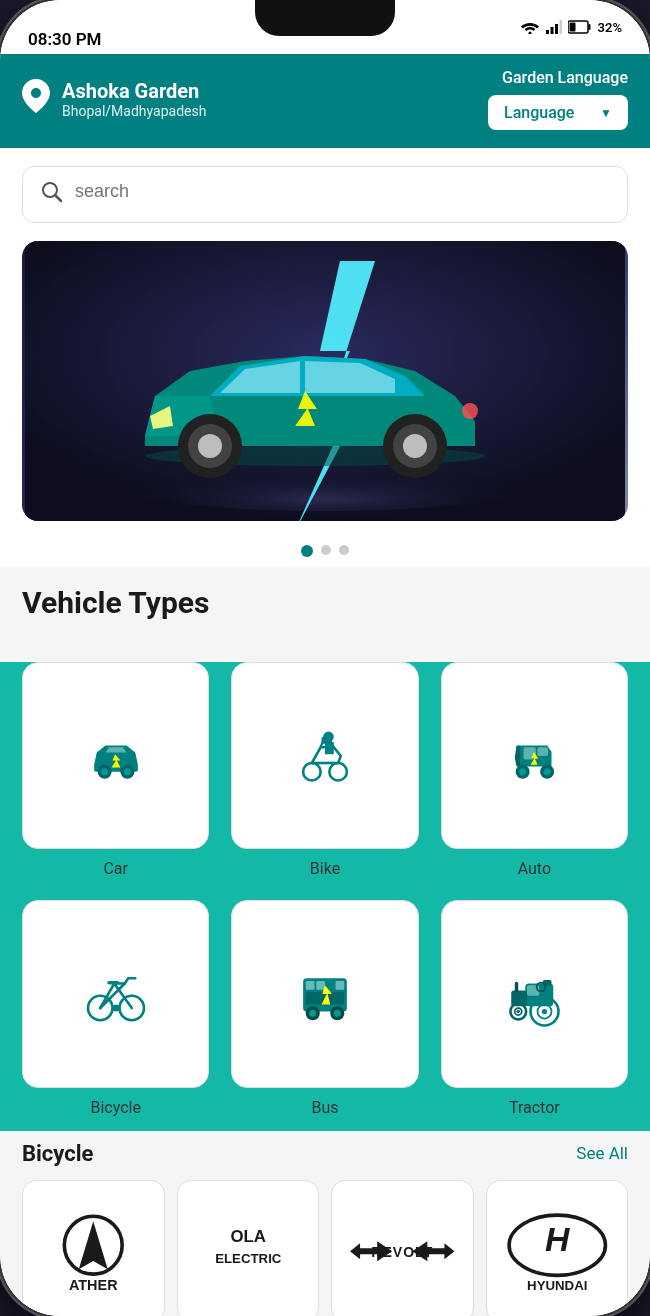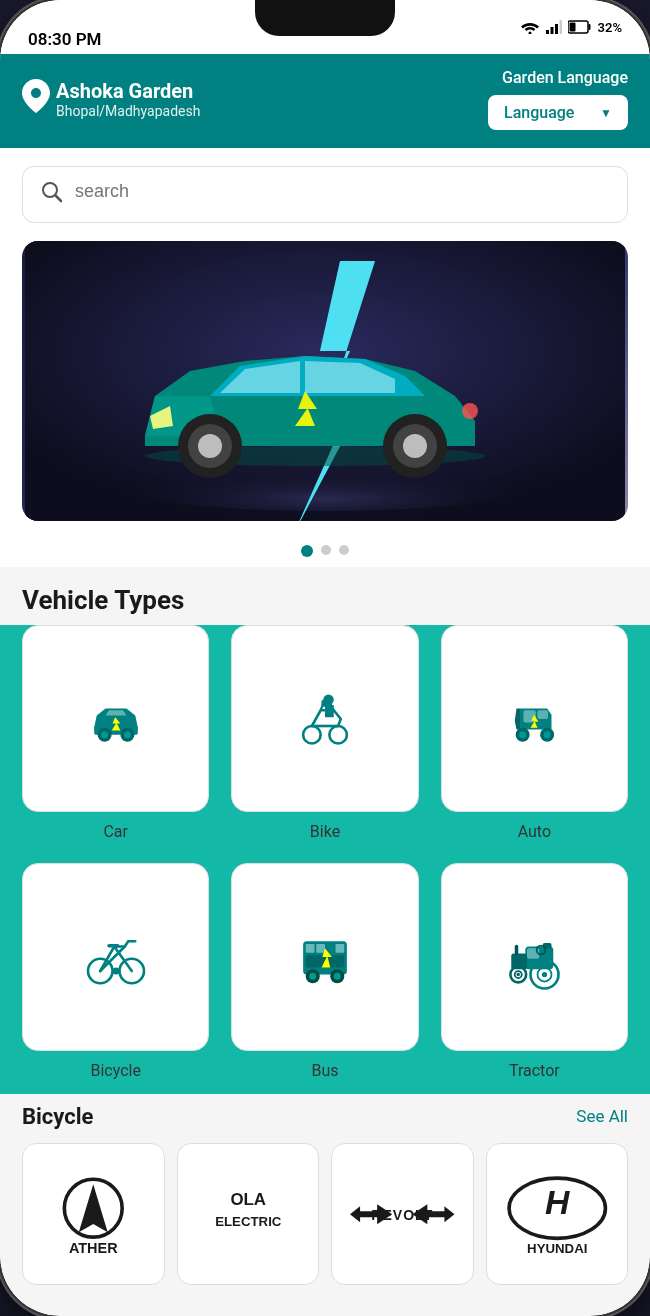--- a/index.html
+++ b/index.html
@@ -62,21 +62,21 @@
     .header {
       background: #008080;
       padding: 14px 22px 18px 22px;
       display: flex;
       align-items: center;
       justify-content: space-between;
     }
     .header-left {
       display: flex;
       align-items: center;
-      gap: 6px;
+      gap: 12px;
     }
     .location-icon {
       color: #fff;
       font-size: 24px;
     }
     .location-text h2 {
       color: #fff;
       font-size: 20px;
       font-weight: 700;
     }
@@ -176,24 +176,24 @@
     .dot.active {
       background: #008080;
       width: 12px; height: 12px;
     }
     
     .section {
       background: #f5f5f5;
       padding: 18px 22px 10px 22px;
     }
     .section-title {
-      font-size: 26px;
+      font-size: 30px;
       font-weight: 700;
       color: #1a1a1a;
-      margin-bottom: 0;
+      margin-bottom: 32px;
     }
     .vehicle-grid {
       display: grid;
       grid-template-columns: repeat(3, 1fr);
       gap: 22px;
       background: #14b8a6;
       padding: 0 22px 14px 22px;
     }
     .vehicle-item {
       display: flex;

